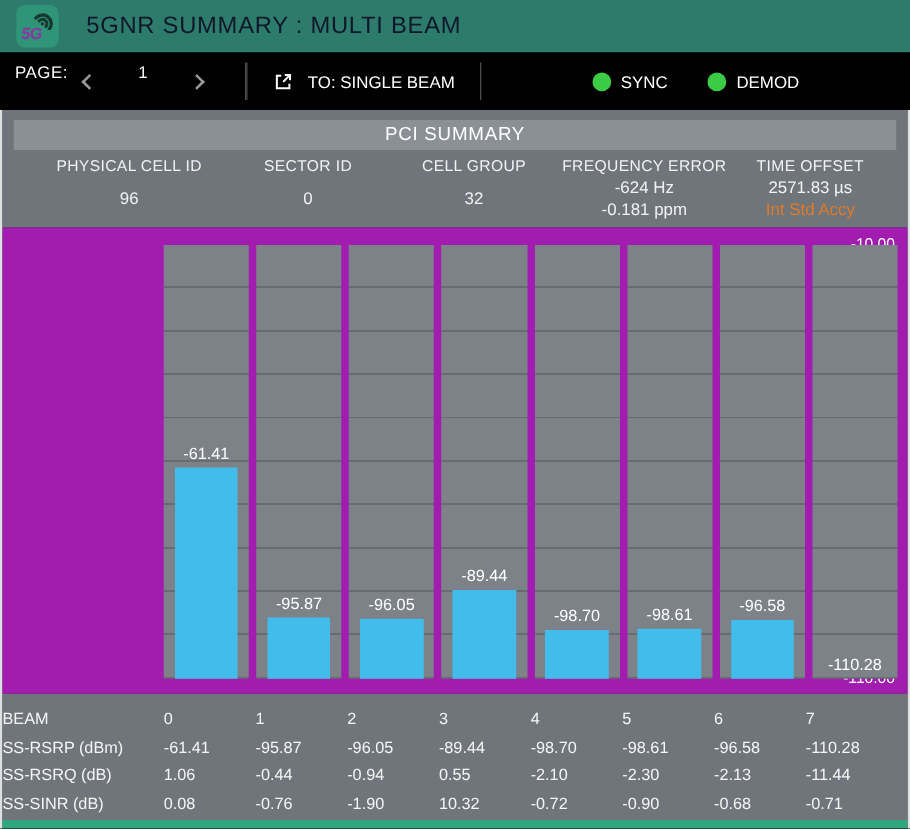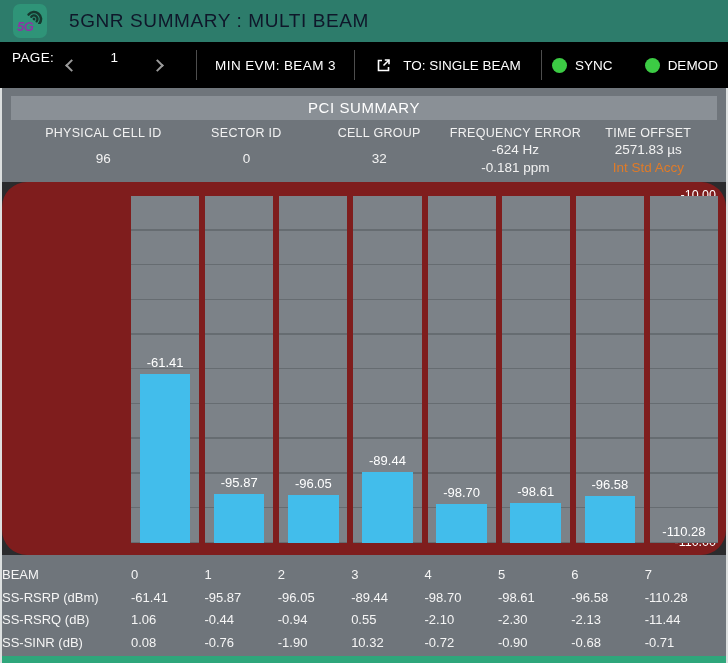--- a/index.html
+++ b/index.html
@@ -39,21 +39,21 @@
   .pci { height:94px; background:#6F757B; padding:8px 9px 0 9px; }
   .pci-header { background:#8A9096; color:#fff; text-align:center; font-size:15px; letter-spacing:0.6px; padding:3px 0 4px; }
   .pci-fields { display:grid; grid-template-columns:1.15fr 0.95fr 1fr 1fr 0.95fr; padding:6px 4px 0 14px; }
   .pci-field { text-align:center; color:#F2F2F2; }
   .pci-label { font-size:12.5px; letter-spacing:0.3px; white-space:nowrap; }
   .pci-val   { font-size:13.5px; margin-top:2px; }
   .pci-field.single .pci-val { margin-top:11px; }
   .pci-val2  { font-size:13.5px; margin-top:3px; }
 
   
-  .chart { position:relative; height:373px; background:#7f1d1d;border-radius:25px; }
+  .chart { position:relative; height:373px; background:#a21caf; }
   .ytick { position:absolute; right:10px; color:#fff; font-size:12.5px; white-space:nowrap; }
   .plot { position:absolute; left:129px; top:14px; width:587px; height:347px; display:flex; gap:6px; }
   .beam-col { position:relative; flex:1;
     background:repeating-linear-gradient(to bottom, #7C8288 0px, #7C8288 33.2px, #666C71 33.2px, #666C71 34.7px); }
   .beam-bar { position:absolute; left:13%; width:74%; bottom:0; }
   .bar-label { position:absolute; left:0; width:100%; text-align:center; color:#fff; font-size:13px; }
 
   
   .beam-table { height:101px; background:#6F757B; padding-top:9px; color:#F5F5F5; font-size:13px; }
   .bt-row { display:grid; grid-template-columns:129px repeat(8,1fr); height:22.5px; line-height:22.5px; margin-right:8px; }
@@ -85,21 +85,20 @@
       <span class="page-label">PAGE:</span>
       <span class="chev-btn">
           <span class="chev left"></span>
         </span>
       <span class="page-val">1</span>
       <span class="chev-btn">
           <span class="chev right"></span>
         </span>
     </div>
     <div class="nav-sep"></div>
-    <div class="sec-minevm">MIN EVM: BEAM 3</div>
     <div class="nav-sep"></div>
     <div class="sec-tosingle">
       <svg width="17" height="17" viewBox="0 0 17 17">
         <path d="M7 3.5 H3.5 V13.5 H13.5 V10" fill="none" stroke="#fff" stroke-width="1.6"></path>
         <path d="M8.5 8.5 L13.8 3.2" fill="none" stroke="#fff" stroke-width="1.6"></path>
         <path d="M9.8 3 H14 V7.2" fill="none" stroke="#fff" stroke-width="1.6"></path>
       </svg>
       <span>TO: SINGLE BEAM</span>
     </div>
     <div class="nav-sep"></div>

